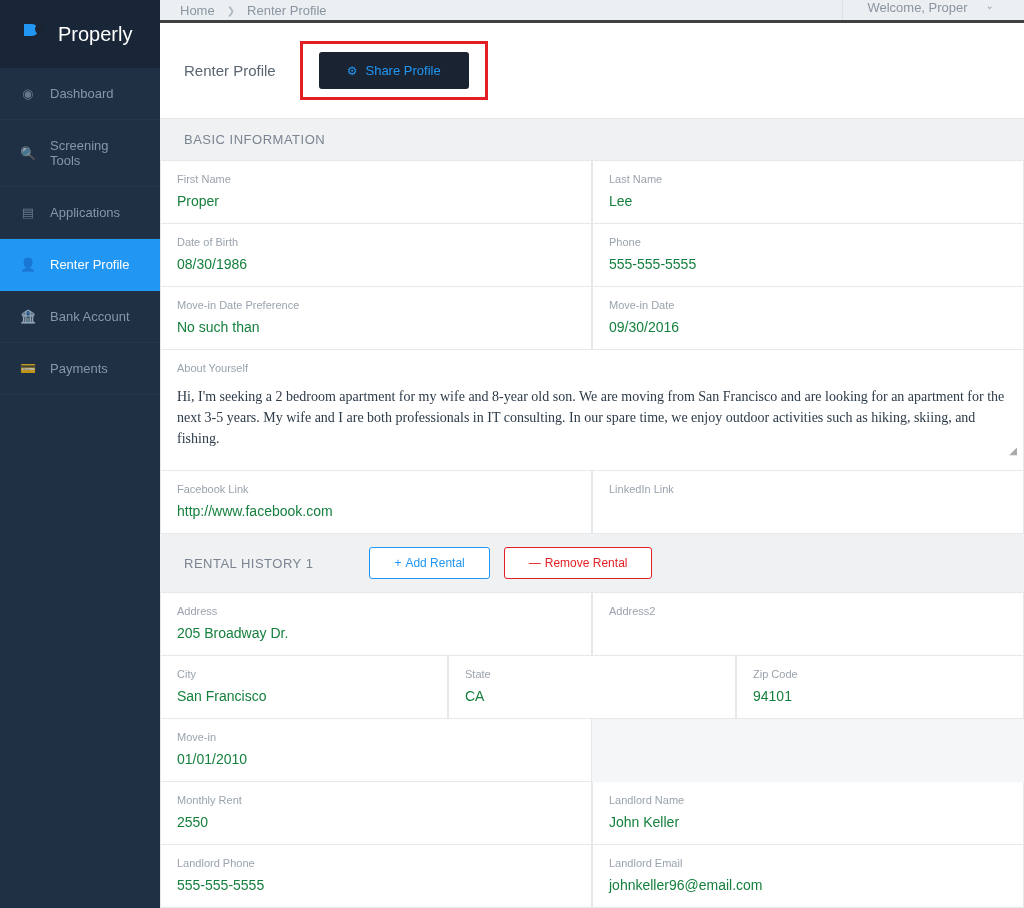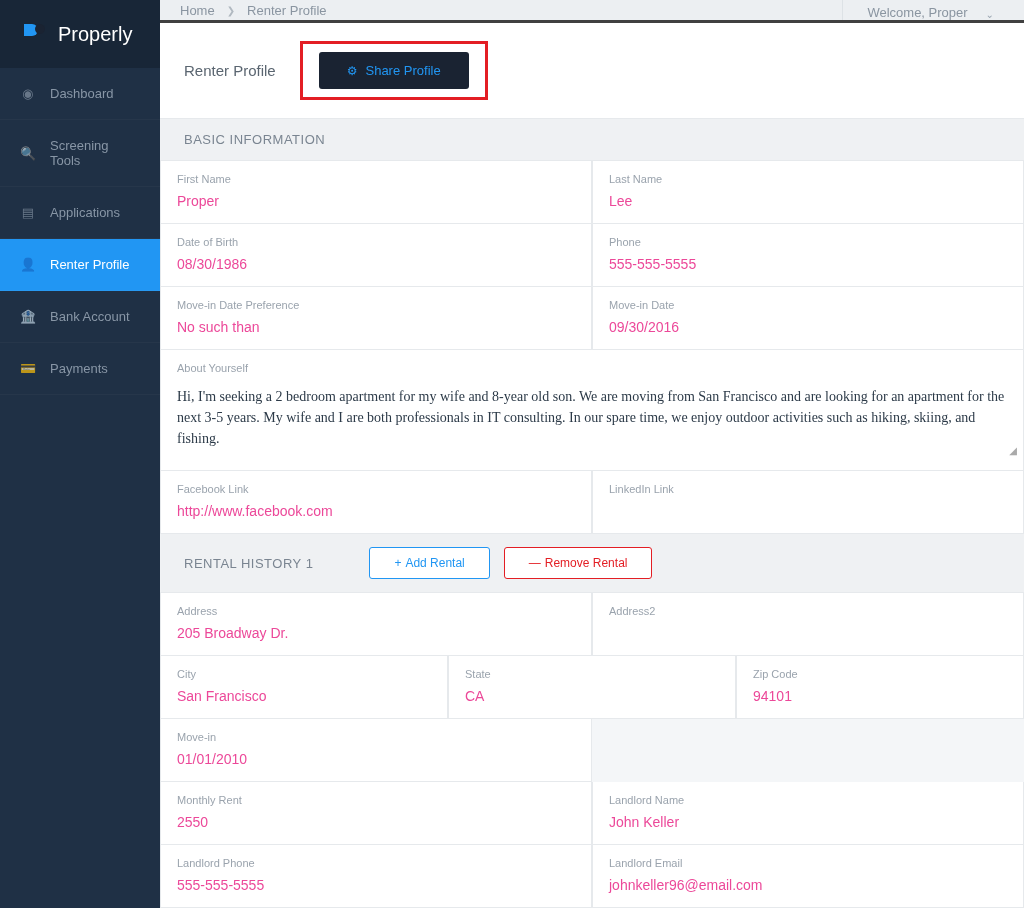--- a/index.html
+++ b/index.html
@@ -14,42 +14,42 @@
     .nav-item { display: flex; align-items: center; padding: 18px 20px; font-size: 13px; cursor: pointer; border-bottom: 1px solid rgba(255,255,255,0.03); }
     .nav-item.active { background: #2196f3; color: #fff; }
     .nav-icon { width: 16px; text-align: center; margin-right: 14px; font-size: 13px; opacity: 0.7; }
     .nav-item.active .nav-icon { opacity: 1; }
 
     .main { flex: 1; display: flex; flex-direction: column; overflow-y: auto; }
 
     .topbar { display: flex; justify-content: space-between; align-items: center; padding: 0 20px; height: 58px; background: #eceff2; border-bottom: 3px solid #404040; }
     .breadcrumb { display: flex; align-items: center; font-size: 13px; color: #8a95a1; }
     .breadcrumb .sep { margin: 0 12px; font-size: 10px; color: #b0b8c0; }
-    .welcome { display: flex; align-items: flex-end; font-size: 13px; color: #8a95a1; padding: 0 10px 0 24px; border-left: 1px solid #dde2e6; height: 100%; }
+    .welcome { display: flex; align-items: flex-start; font-size: 13px; color: #8a95a1; padding: 0 10px 0 24px; border-left: 1px solid #dde2e6; height: 100%; }
     .welcome .chev { margin-left: 18px; font-size: 10px; color: #9aa5b0; }
 
     .subheader { display: flex; align-items: center; padding: 18px 24px; background: #fff; border-bottom: 1px solid #e6e9ec; }
     .subheader-title { font-size: 15px; color: #5a6570; margin-right: 24px; }
     .highlight-box { border: 3px solid #e31e24; padding: 8px 16px; display: inline-flex; }
     .share-btn { background: #1a2332; color: #2196f3; border: none; padding: 11px 28px; font-size: 13px; border-radius: 3px; cursor: pointer; display: flex; align-items: center; }
     .share-btn .ic { margin-right: 8px; font-size: 12px; }
 
     .section-header { background: #eff1f3; padding: 13px 24px; font-size: 13px; color: #7a8591; letter-spacing: 0.5px; border-bottom: 1px solid #e6e9ec; display: flex; align-items: center; }
     .section-header .btns { display: flex; gap: 14px; margin-left: 56px; }
     .btn-outline { background: #fff; border: 1px solid; border-radius: 3px; padding: 8px 24px; font-size: 12px; cursor: pointer; display: flex; align-items: center; gap: 4px; }
     .btn-add { color: #2196f3; border-color: #2196f3; }
     .btn-remove { color: #e31e24; border-color: #e31e24; }
 
     .grid-2 { display: grid; grid-template-columns: 1fr 1fr; }
     .grid-3 { display: grid; grid-template-columns: 1fr 1fr 1fr; }
     .field { padding: 12px 16px 14px; background: #fff; border: 1px solid #e6e9ec; border-top: none; }
     .field + .field { border-left: none; }
     .grid-2 .field:nth-child(2), .grid-3 .field:nth-child(2), .grid-3 .field:nth-child(3) { border-left: 1px solid #e6e9ec; }
     .field-label { font-size: 11px; color: #9aa3ad; margin-bottom: 8px; display: block; }
-    .field-value { font-size: 14px; color: #ec4899; }
+    .field-value { font-size: 14px; color: #15803d; }
     .about-field { padding: 12px 16px 14px; background: #fff; border: 1px solid #e6e9ec; border-top: none; }
     .about-text { font-size: 14px; color: #2c3a48; line-height: 1.5; padding: 4px 0; font-family: Liberation Serif, serif; }
     .resize-handle { display:flex; justify-content:flex-end; margin-top:-8px; margin-right:-10px; color:#aaa; font-size:10px; }
   </style>
 </head>
 <body>
 
 <div class="app">
   <aside class="sidebar">
     <div class="logo">

